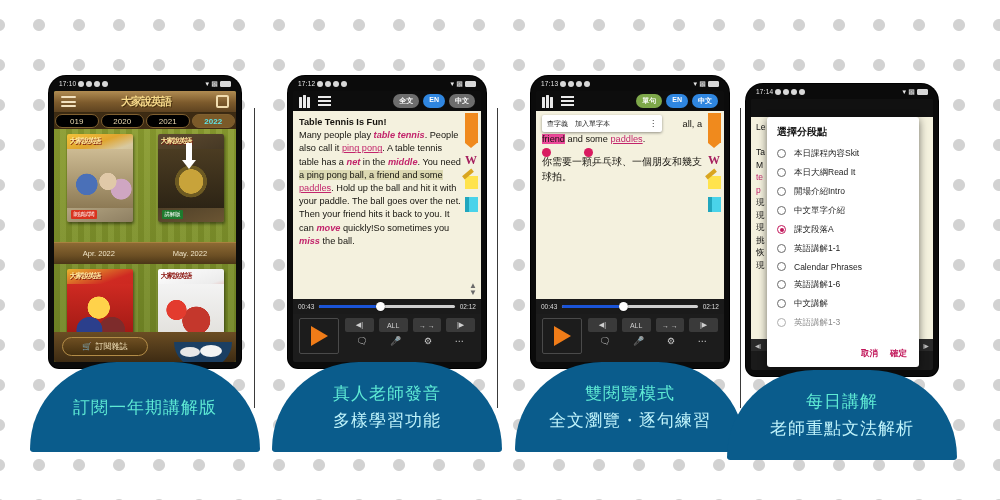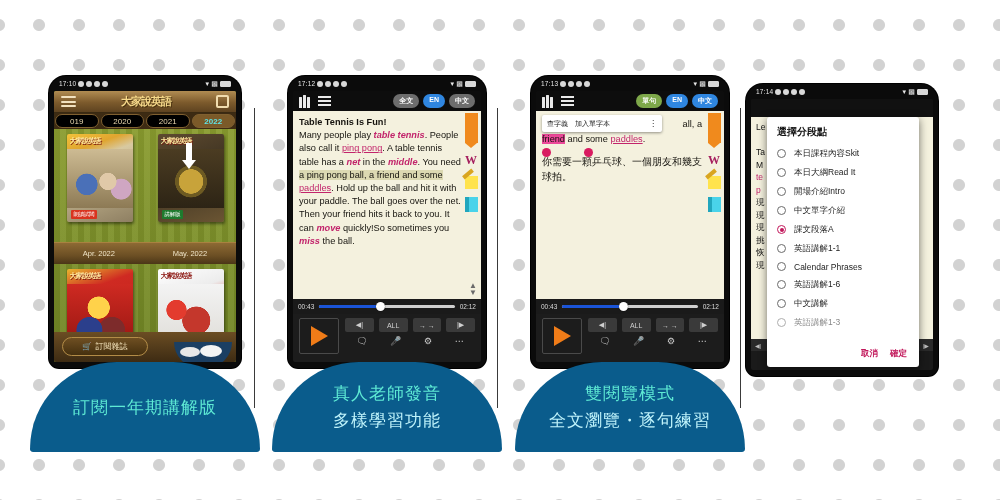--- a/index.html
+++ b/index.html
@@ -619,14 +619,18 @@
                 </div>
             </div>
             <div class="dlg-actions">
               <span>取消</span>
               <span>確定</span>
             </div>
           </div>
         </div>
       </div>
     </div>
+    <div class="bubble">
+      <div class="bub-l1">每日講解</div>
+      <div class="bub-l2">老師重點文法解析</div>
+    </div>
   </div>
 </div>
 
 </body></html>

